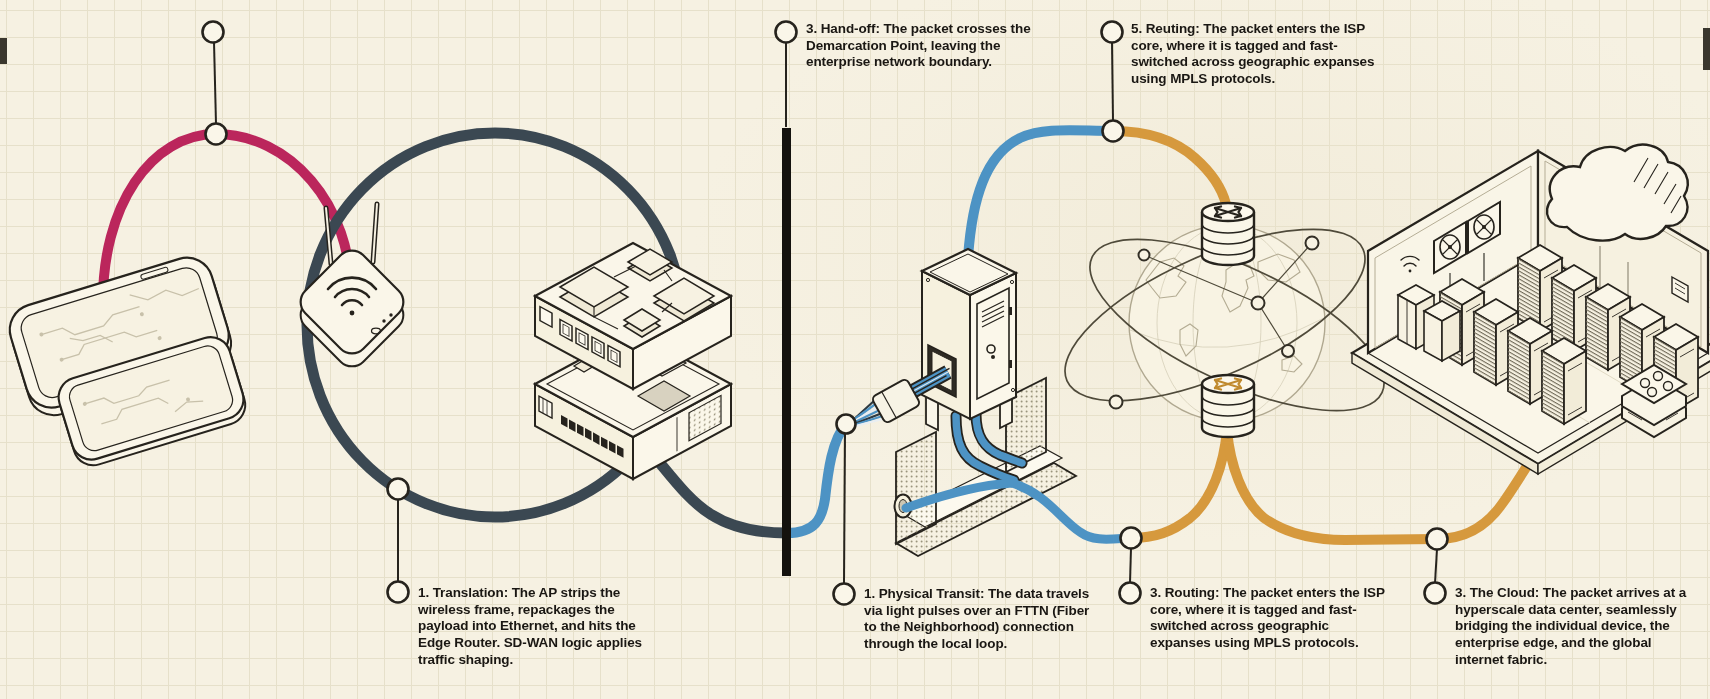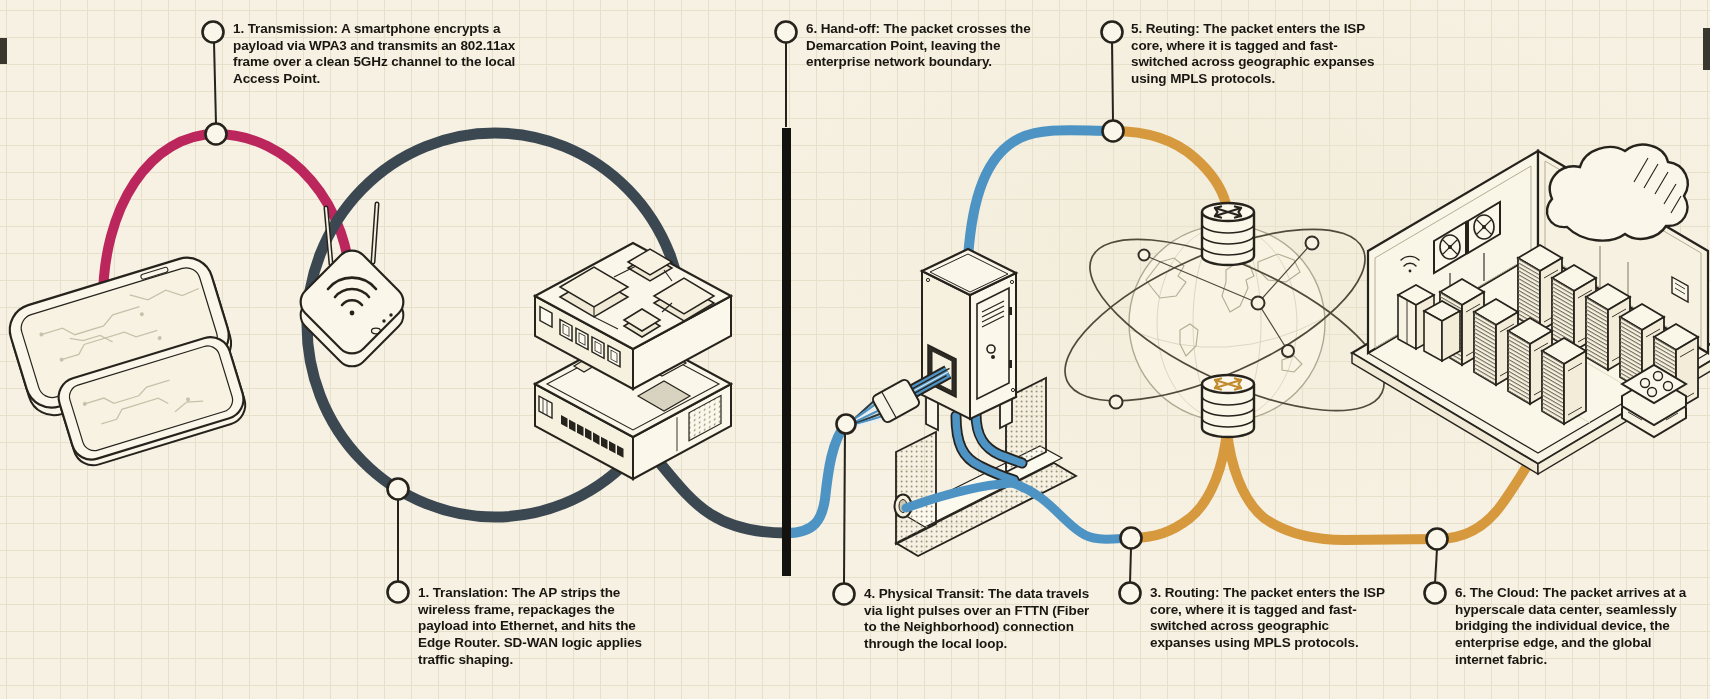--- a/index.html
+++ b/index.html
@@ -388,21 +388,20 @@
     <circle class="node" cx="398" cy="592" r="10.5"></circle>
     <circle class="node" cx="844" cy="594" r="10.5"></circle>
     <circle class="node" cx="1130" cy="593" r="10.5"></circle>
     <circle class="node" cx="1435" cy="593" r="10.5"></circle>
   </g>
 
   <rect x="0" y="38" width="7" height="26" fill="#3a372e"></rect>
   <rect x="1703" y="28" width="7" height="42" fill="#3a372e"></rect>
 </svg>
 
-<div class="label" style="left:233px;top:21px;width:292px">1. Transmission: A smartphone encrypts a payload via WPA3 and transmits an 802.11ax frame over a clean 5GHz channel to the local Access Point.</div>
-<div class="label" style="left:806px;top:21px;width:228px">6. Hand-off: The packet crosses the Demarcation Point, leaving the enterprise network boundary.</div>
+<div class="label" style="left:806px;top:21px;width:228px">3. Hand-off: The packet crosses the Demarcation Point, leaving the enterprise network boundary.</div>
 <div class="label" style="left:1131px;top:21px;width:262px">5. Reuting: The packet enters the ISP core, where it is tagged and fast-switched across geographic expanses using MPLS protocols.</div>
 <div class="label" style="left:418px;top:585px;width:246px">1. Translation: The AP strips the wireless frame, repackages the payload into Ethernet, and hits the Edge Router. SD-WAN logic applies traffic shaping.</div>
-<div class="label" style="left:864px;top:586px;width:238px">4. Physical Transit: The data travels via light pulses over an FTTN (Fiber to the Neighborhood) connection through the local loop.</div>
+<div class="label" style="left:864px;top:586px;width:238px">1. Physical Transit: The data travels via light pulses over an FTTN (Fiber to the Neighborhood) connection through the local loop.</div>
 <div class="label" style="left:1150px;top:585px;width:238px">3. Routing: The packet enters the ISP core, where it is tagged and fast-switched across geographic expanses using MPLS protocols.</div>
-<div class="label" style="left:1455px;top:585px;width:242px">6. The Cloud: The packet arrives at a hyperscale data center, seamlessly bridging the individual device, the enterprise edge, and the global internet fabric.</div>
+<div class="label" style="left:1455px;top:585px;width:242px">3. The Cloud: The packet arrives at a hyperscale data center, seamlessly bridging the individual device, the enterprise edge, and the global internet fabric.</div>
 
 </div>
 
 </body></html>

